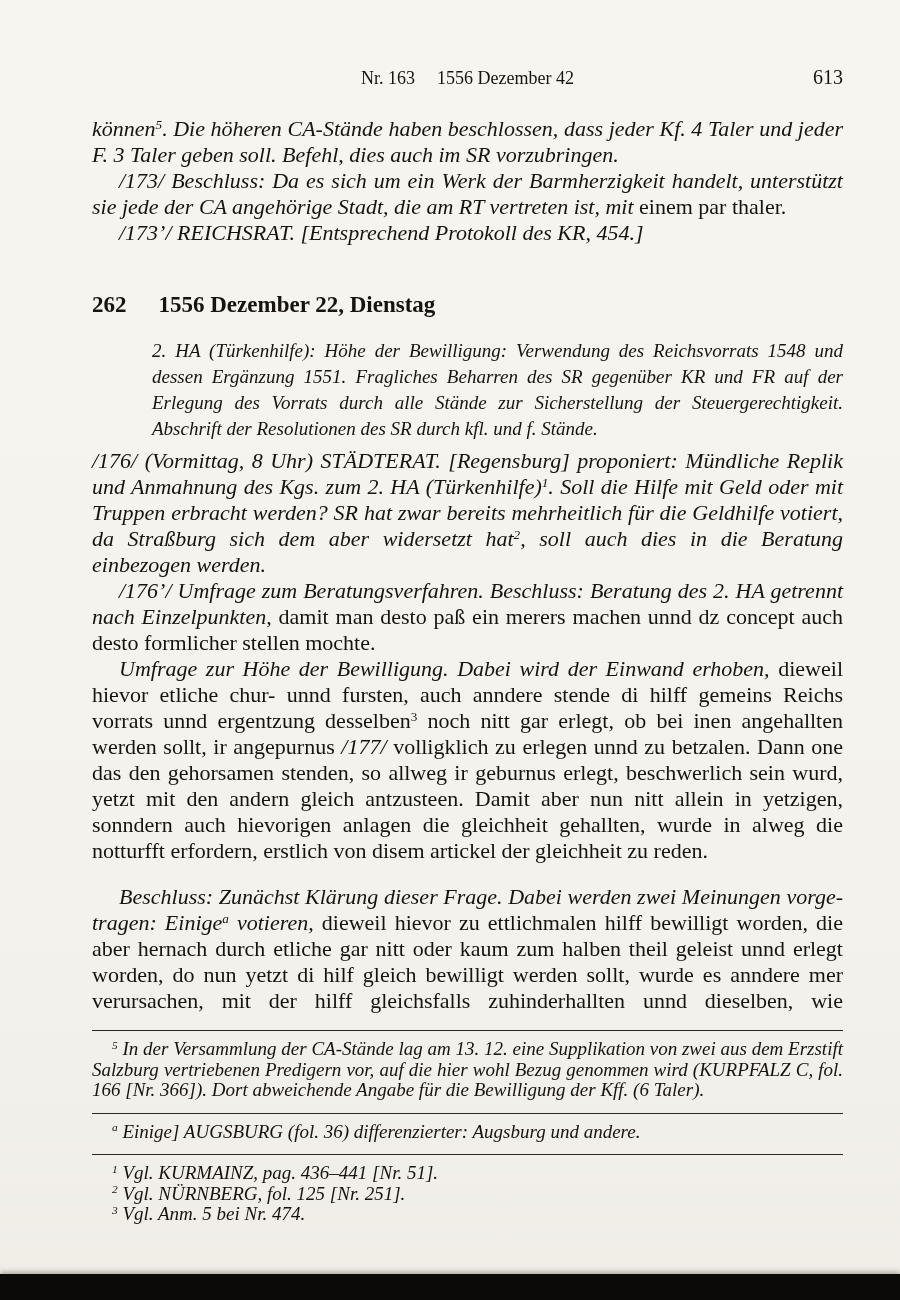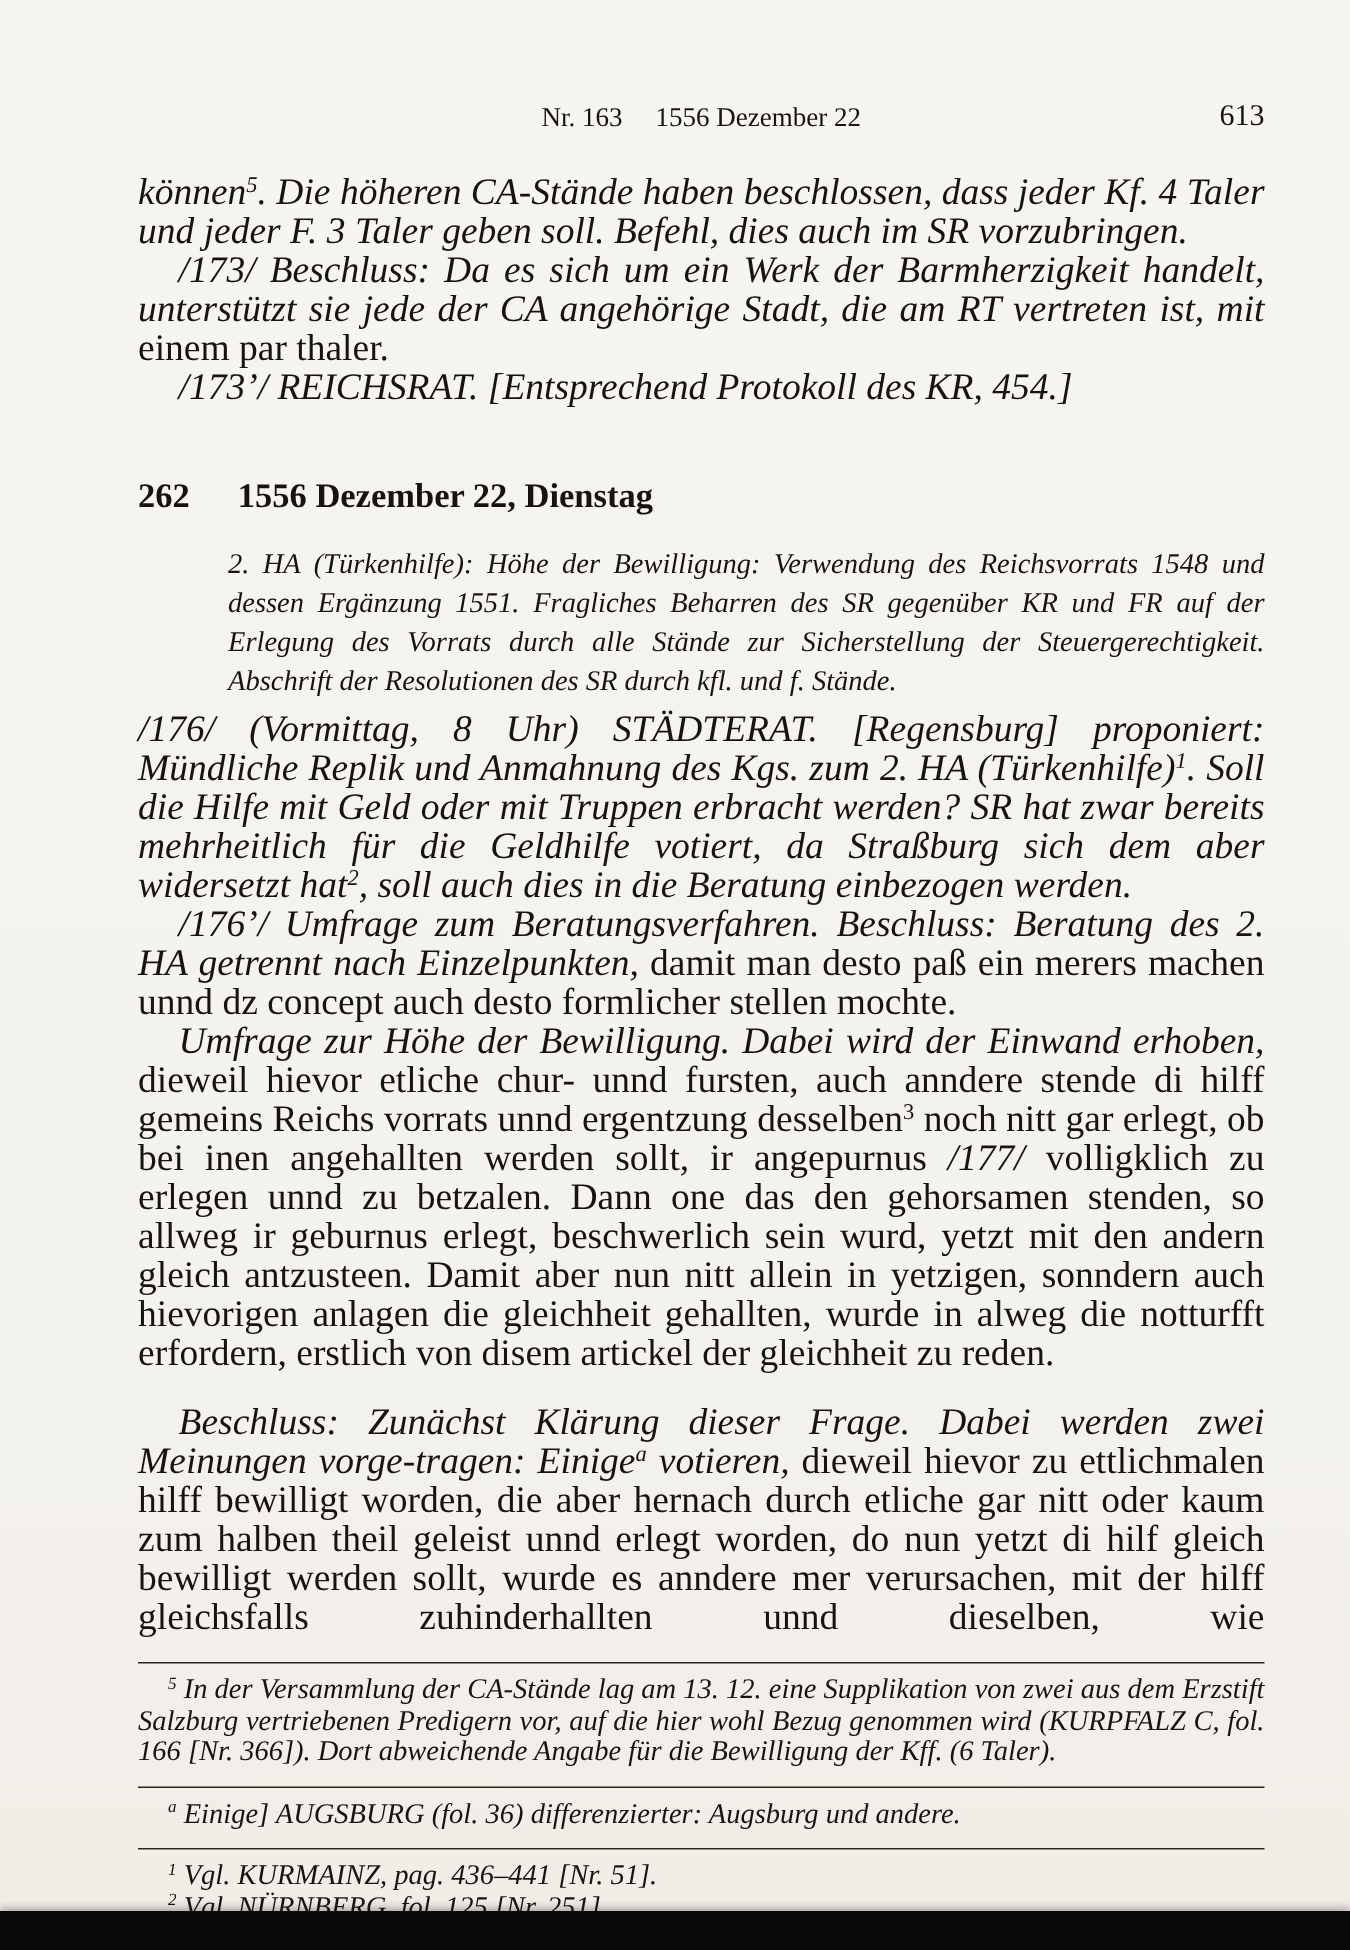--- a/index.html
+++ b/index.html
@@ -27,21 +27,21 @@
     position: absolute; left: 0; right: 0;
     text-align: center;
   }
   .header-center .hdr-nr { margin-right: 22px; }
   .page-number {
     position: absolute; right: 0; top: -2px;
     font-size: 20px;
   }
   .text-body p.para {
     margin: 0;
-    font-size: 25px;
+    font-size: 22px;
     line-height: 26px;
     text-align: justify;
   }
   p.para.indent { text-indent: 27px; }
   p.para.cont { text-align-last: justify; margin-top: 20px; }
   .it { font-style: italic; }
   .ro { font-style: normal; }
   .sup {
     font-size: 60%;
     line-height: 0;
@@ -81,21 +81,21 @@
     box-shadow: 0 -2px 5px rgba(40,35,28,0.35);
   }
 </style>
 </head>
 <body>
 
 <div class="page">
 
   <div class="page-header">
     <div class="header-center">
-      <span class="hdr-nr">Nr. 163</span><span>1556 Dezember 22</span>
+      <span class="hdr-nr">Nr. 163</span><span>1556 Dezember 42</span>
     </div>
     <div class="page-number">613</div>
   </div>
 
   <div class="text-body">
       <p class="para"><span class="it">können</span><span class="it sup">5</span><span class="it">. Die höheren CA-Stände haben beschlossen, dass jeder Kf. 4 Taler und jeder F. 3 Taler geben soll. Befehl, dies auch im SR vorzubringen.</span></p>
       <p class="para indent"><span class="it">/173/ Beschluss: Da es sich um ein Werk der Barmherzigkeit handelt, unterstützt sie jede der CA angehörige Stadt, die am RT vertreten ist, mit </span><span class="ro">einem par thaler.</span></p>
       <p class="para indent"><span class="it">/173’/ REICHSRAT. [Entsprechend Protokoll des KR, 454.]</span></p>
       <div class="section-heading"><span class="sec-num">262</span><span>1556 Dezember 22, Dienstag</span></div>
       <p class="para src-block last"><span class="it">2. HA (Türkenhilfe): Höhe der Bewilligung: Verwendung des Reichsvorrats 1548 und dessen Ergänzung 1551. Fragliches Beharren des SR gegenüber KR und FR auf der Erlegung des Vorrats durch alle Stände zur Sicherstellung der Steuergerechtigkeit. Abschrift der Resolutionen des SR durch kfl. und f. Stände.</span></p>

